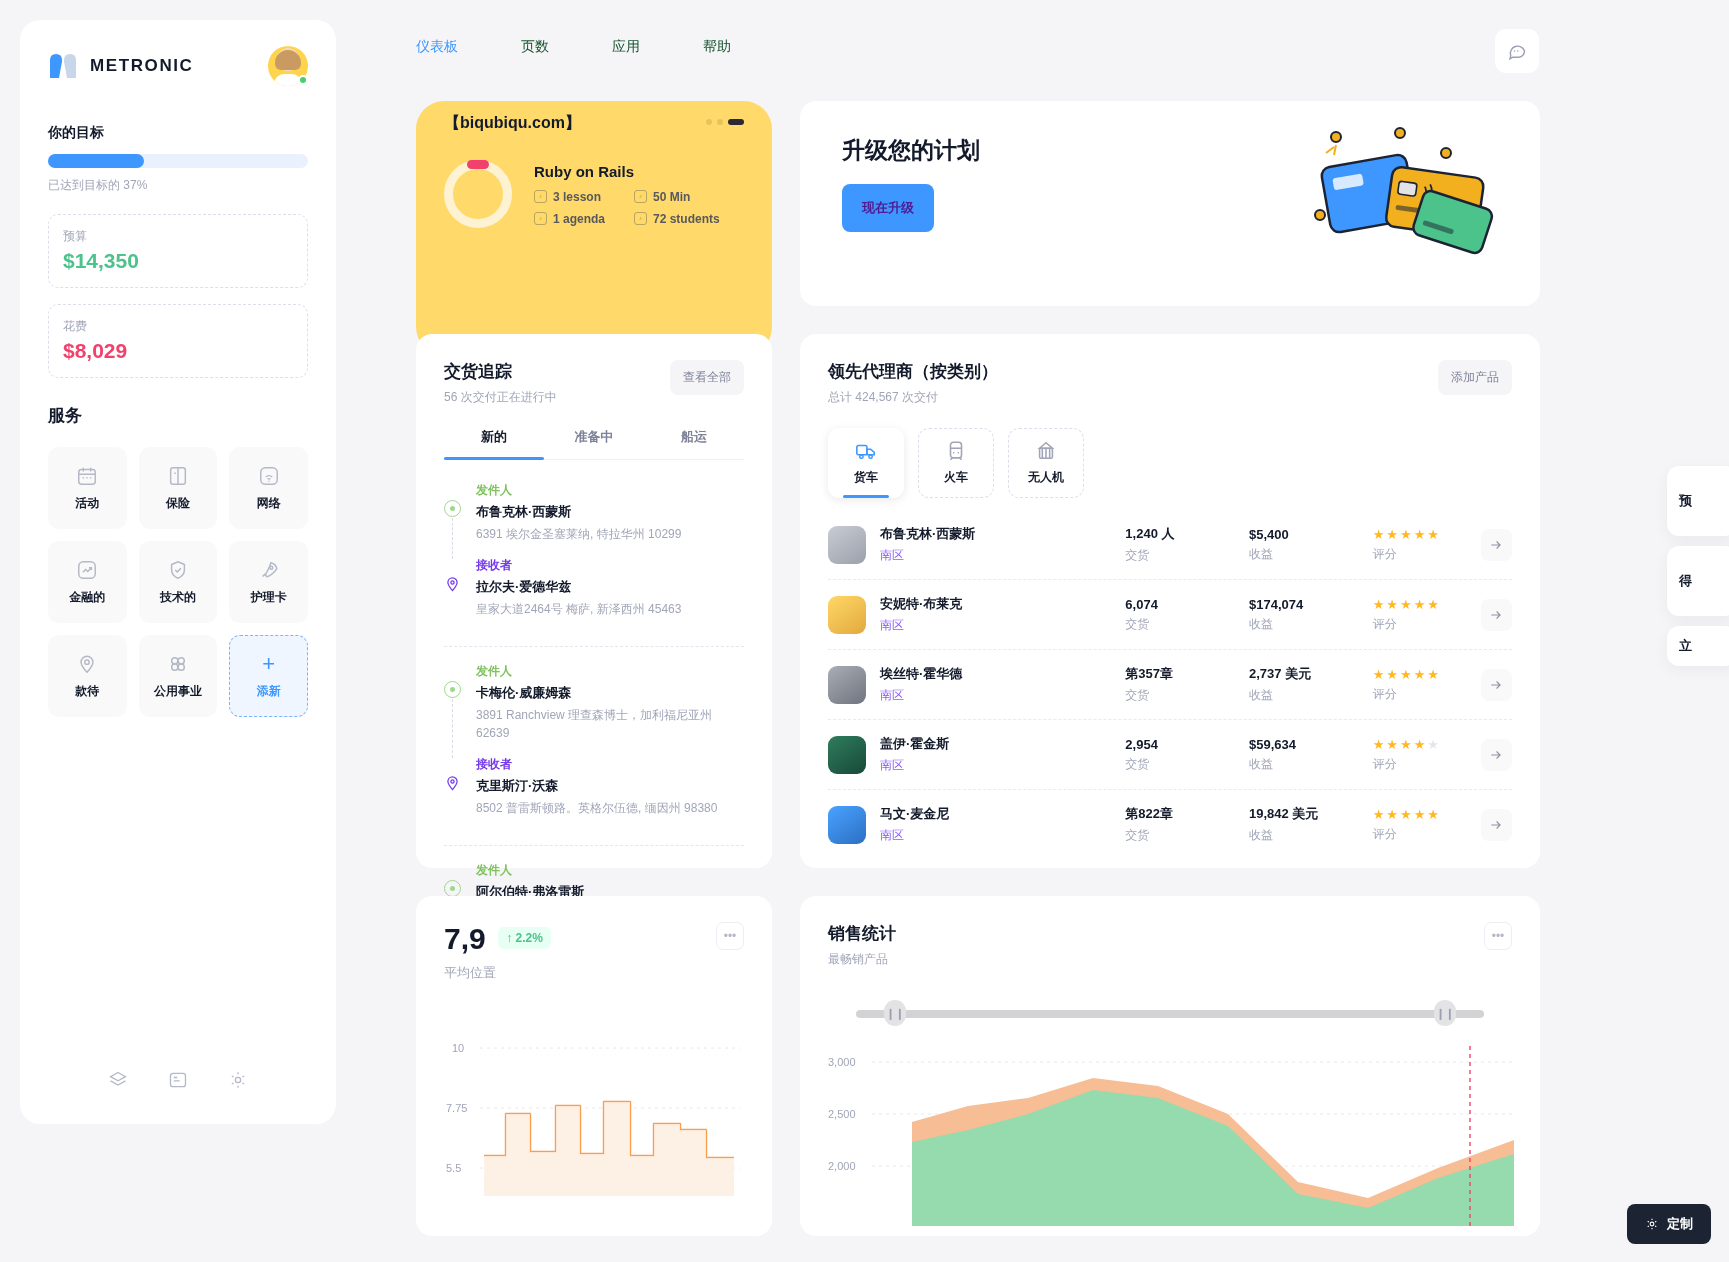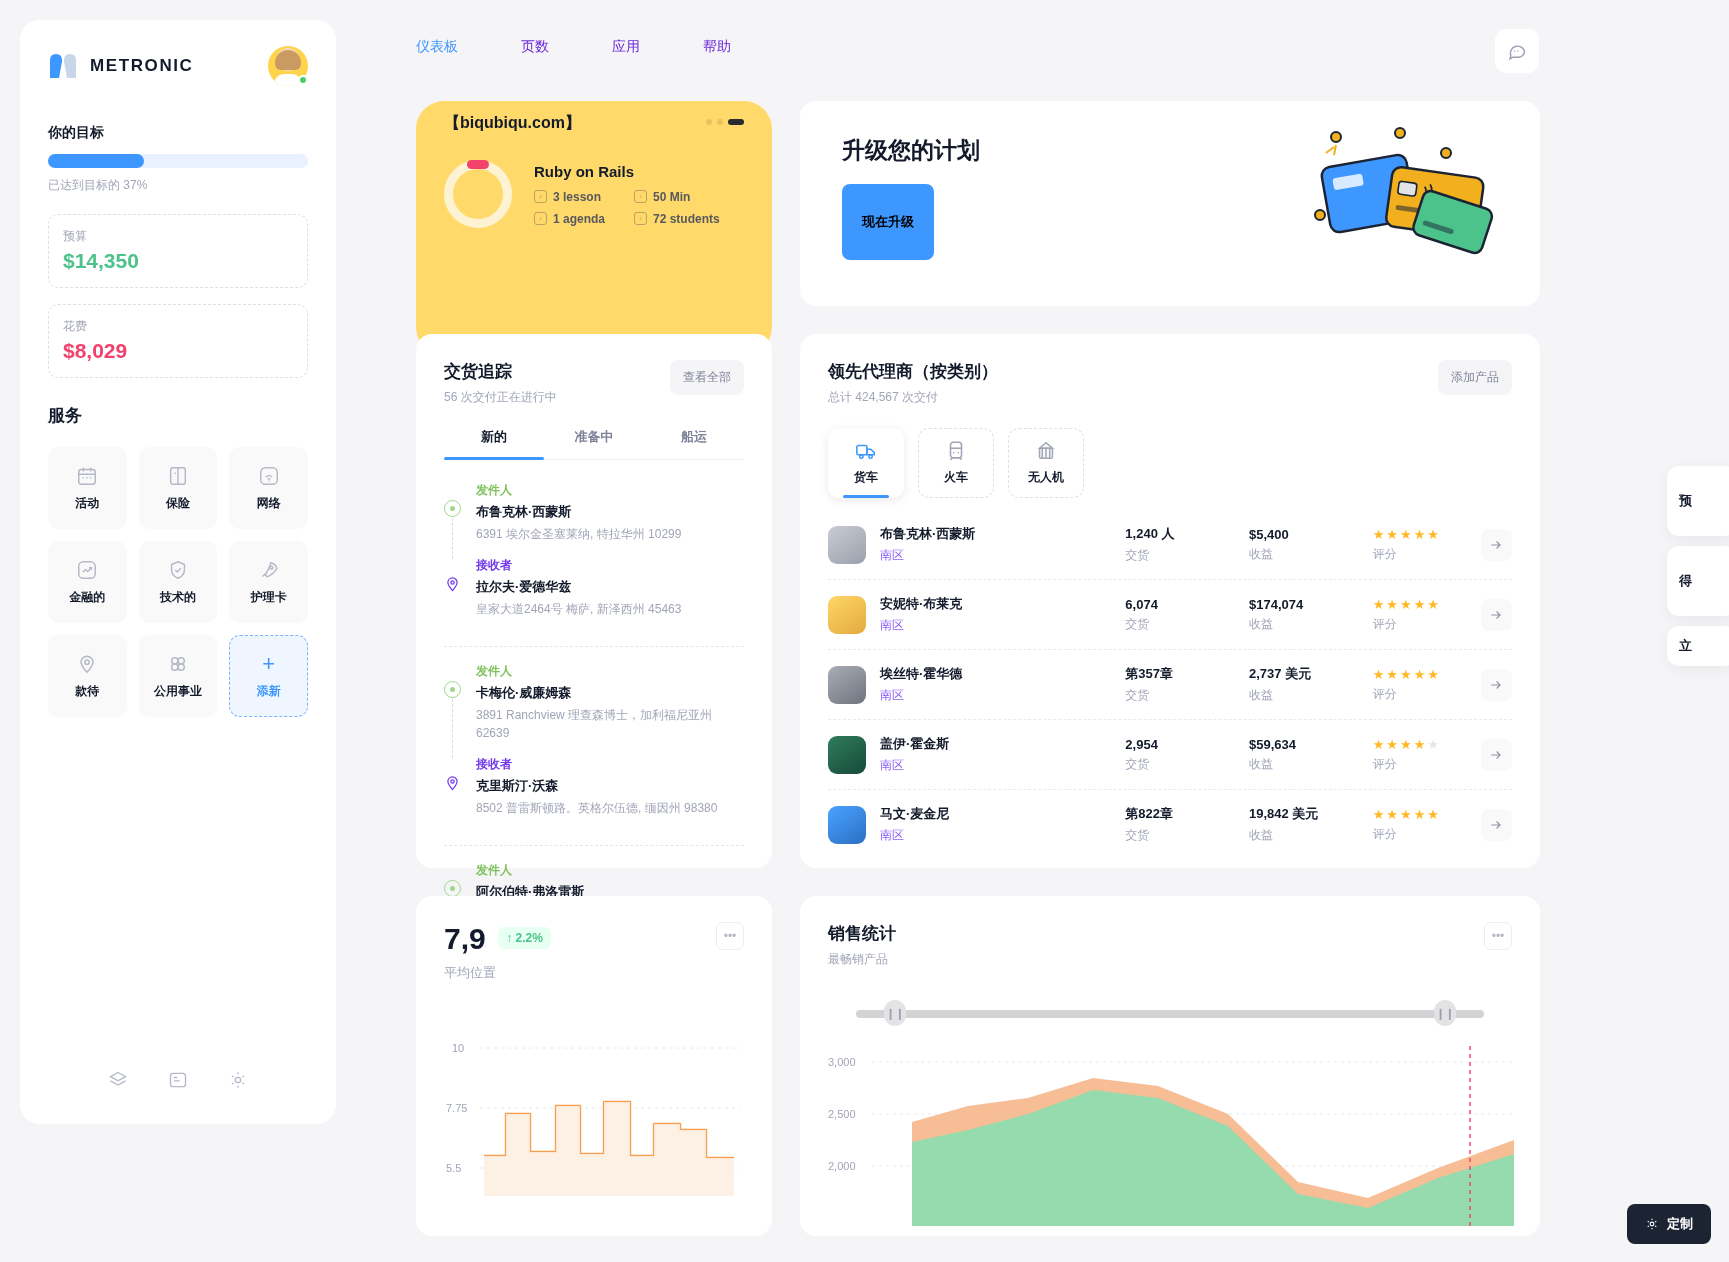--- a/index.html
+++ b/index.html
@@ -75,21 +75,21 @@
   .svc.add .plus { font-size: 22px; color: #3e97ff; line-height: 1; }
   .svc.add .svc-lbl { color: #3e97ff; }
 
   .side-foot {
     position: absolute; left: 0; right: 0; bottom: 34px;
     display: flex; justify-content: center; gap: 40px; color: #b5b9c7;
   }
 
   
   .topnav { position: absolute; left: 416px; top: 38px; display: flex; gap: 63px; }
-  .nav-item { font-size: 14px; color: #6d28d9; }
+  .nav-item { font-size: 14px; color: #14532d; }
   .nav-item.active { color: #3e97ff; }
   .chat-btn {
     position: absolute; right: 190px; top: 29px;
     width: 44px; height: 44px; border-radius: 11px; background: #fff;
     display: flex; align-items: center; justify-content: center; color: #9a9fb2;
   }
 
   
   .yellow-card {
     position: absolute; left: 416px; top: 101px; width: 356px; height: 254px;
@@ -122,22 +122,22 @@
   }
 
   
   .upgrade {
     position: absolute; left: 800px; top: 101px; width: 740px; height: 205px;
     background: #fff; border-radius: 16px; padding: 34px 42px; overflow: hidden;
   }
   .up-title { font-size: 23px; font-weight: 700; color: #131a2b; }
   .up-desc { margin-top: 16px; font-size: 13px; color: #a1a5b7; line-height: 1.55; }
   .up-btn {
-    margin-top: 18px; display: inline-block; background: #3e97ff; color: #000000;
-    font-size: 13px; font-weight: 600; padding: 29px 20px; border-radius: 8px;
+    margin-top: 18px; display: inline-block; background: #3e97ff; color: #4c1d95;
+    font-size: 13px; font-weight: 600; padding: 15px 20px; border-radius: 8px;
   }
   .illus { position: absolute; right: 44px; top: 26px; }
 
   
   .delivery {
     position: absolute; left: 416px; top: 334px; width: 356px; height: 534px;
     background: #fff; border-radius: 16px; padding: 26px 28px;
   }
   .card-head { display: flex; align-items: flex-start; justify-content: space-between; }
   .card-title { font-size: 17px; font-weight: 700; color: #131a2b; }

